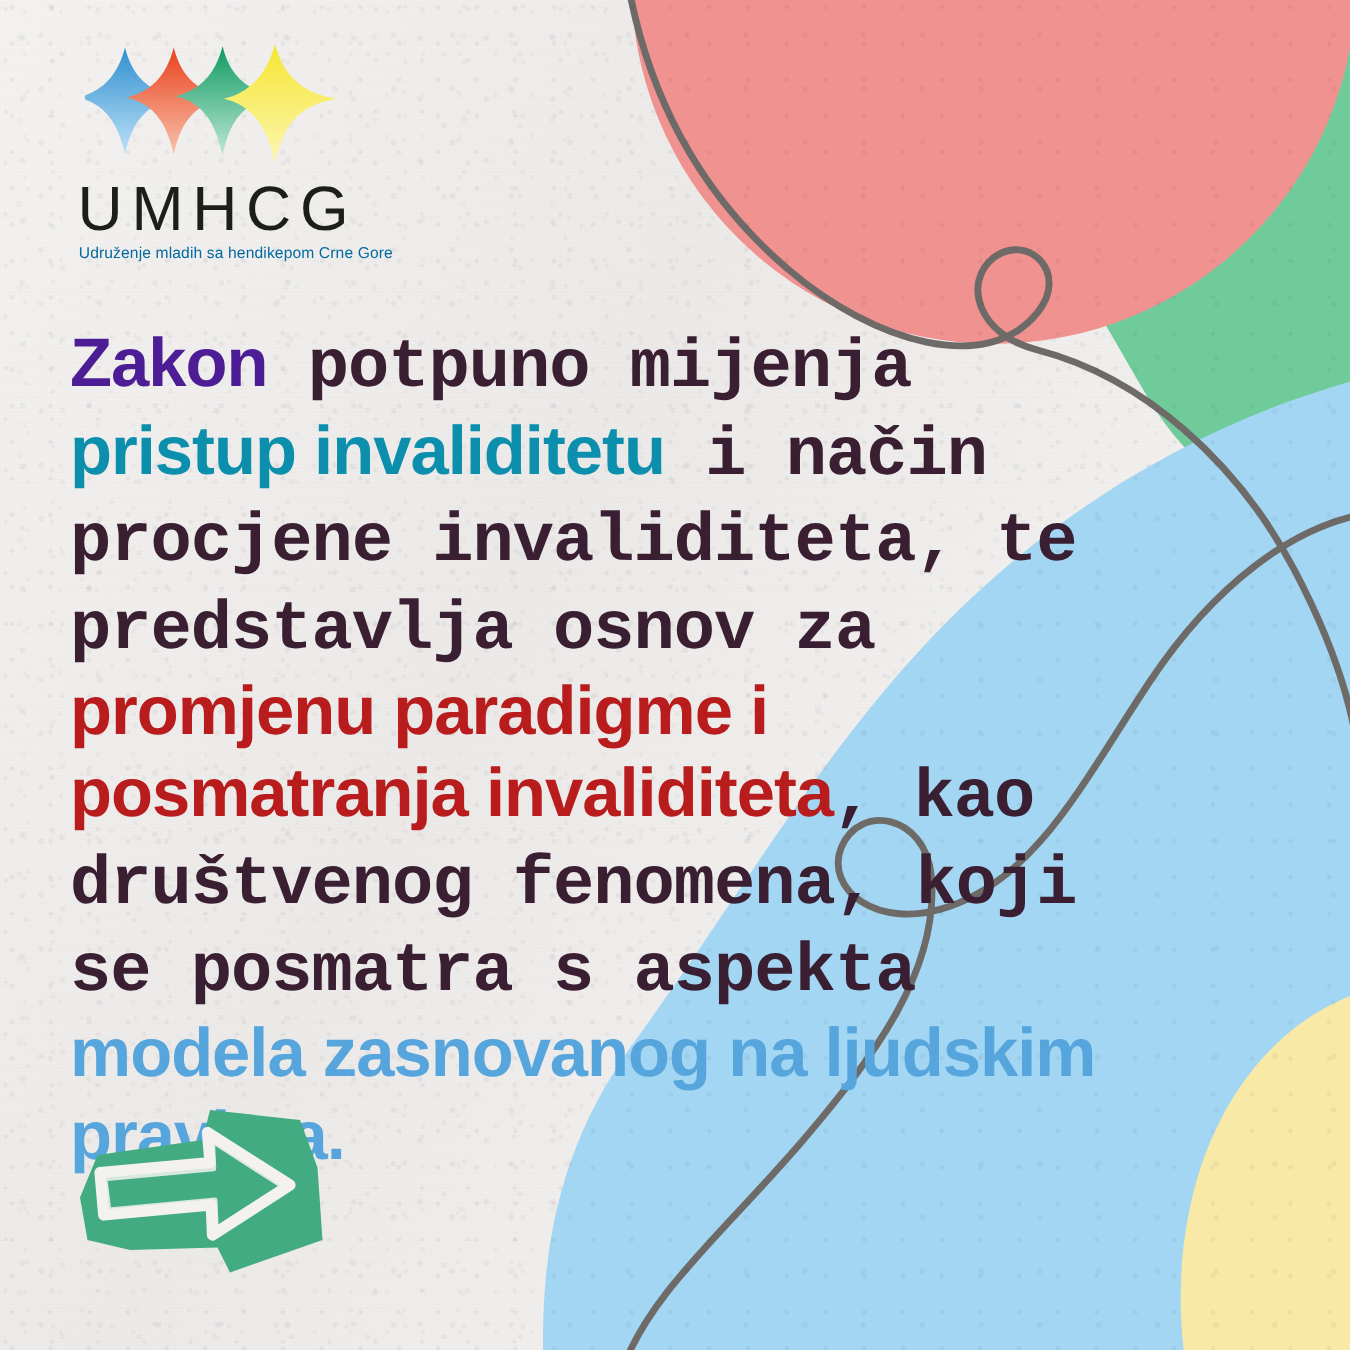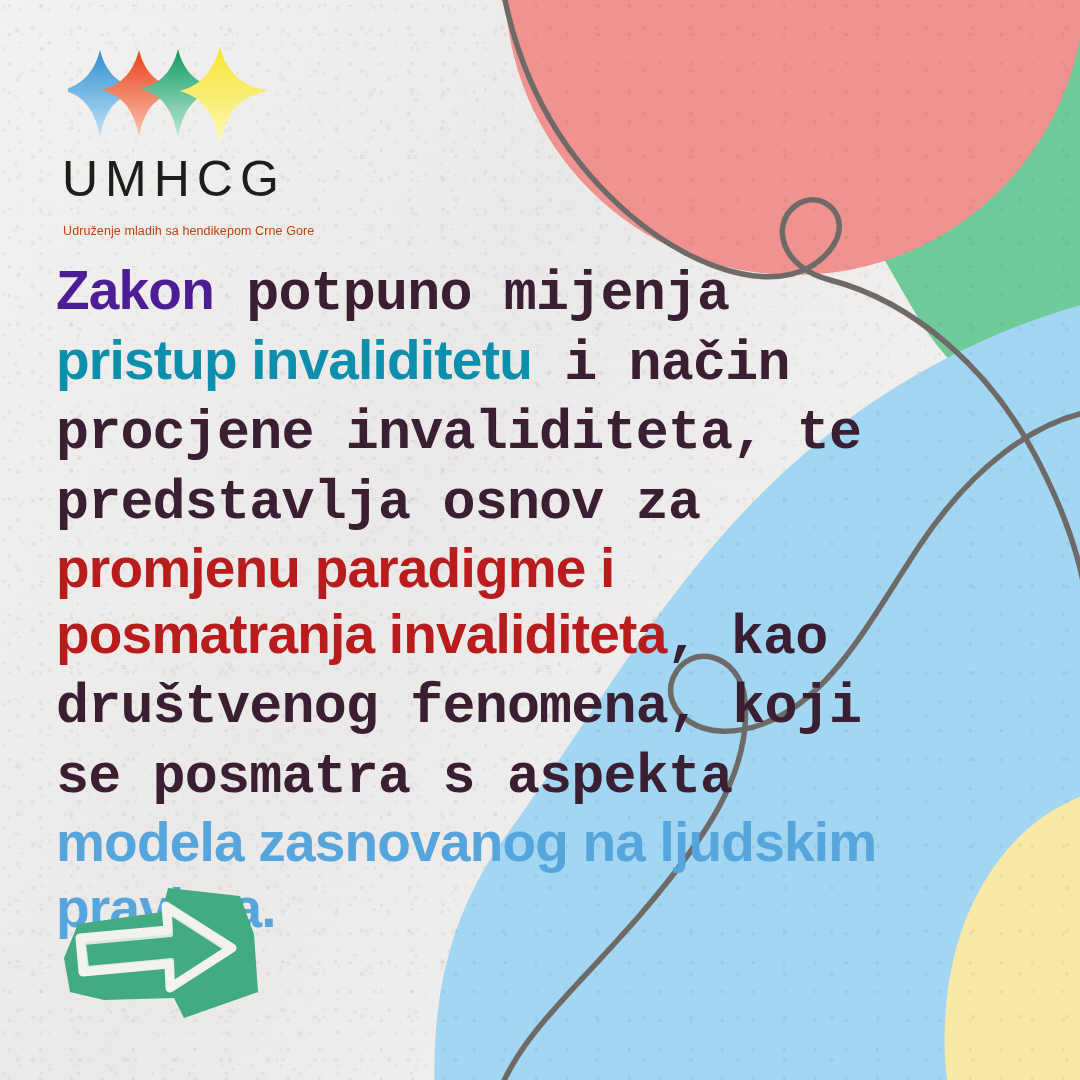--- a/index.html
+++ b/index.html
@@ -62,41 +62,41 @@
     background-image:
       radial-gradient(circle at 30% 20%, rgba(120,120,130,0.5) 0 1.5px, transparent 2px),
       radial-gradient(circle at 70% 65%, rgba(120,120,130,0.4) 0 2px, transparent 2.6px);
     background-size: 31px 29px, 47px 43px;
   }
 
   
   .logo-block {
     position: absolute;
     left: 56px;
-    top: 44px;
+    top: 32px;
     z-index: 6;
     width: 270px;
   }
   .logo-marks { width: 200px; height: 108px; display: block; margin-left: 12px; }
   .logo-word {
     font-family: "Liberation Sans", sans-serif;
     font-size: 50px;
     letter-spacing: 7px;
     color: #1d1d1b;
     line-height: 1;
     margin-left: 6px;
     margin-top: 2px;
     font-weight: 400;
   }
   .logo-tagline {
     font-family: "Liberation Sans", sans-serif;
     font-size: 12.5px;
     letter-spacing: 0.1px;
-    color: #c2410c;
-    margin-top: 20px;
+    color: #0369a1;
+    margin-top: 3px;
     margin-left: 7px;
     white-space: nowrap;
   }
 
   
   .headline {
     position: absolute;
     left: 56px;
     top: 258px;
     width: 880px;

